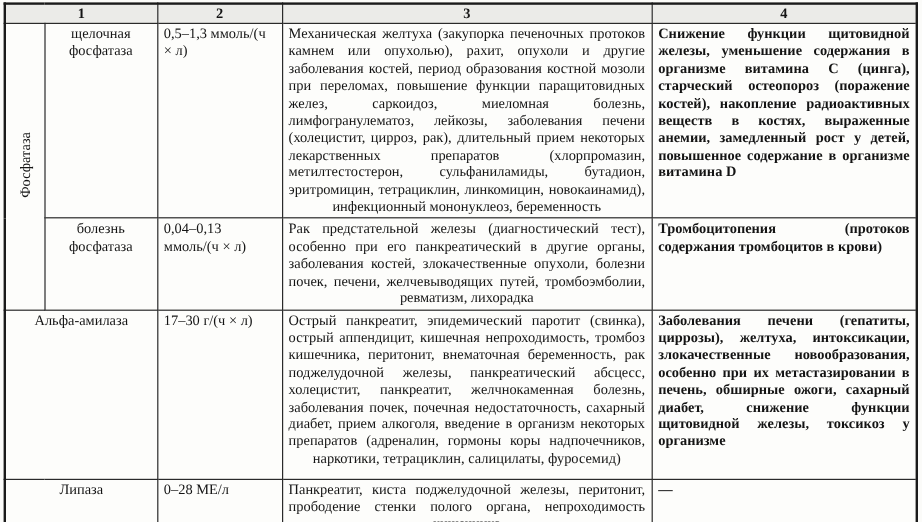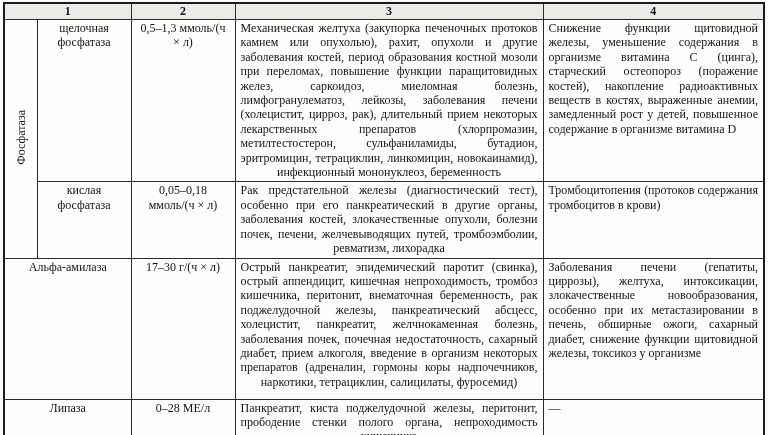--- a/index.html
+++ b/index.html
@@ -50,28 +50,29 @@
     padding: 0;
   }
   .vtext {
     writing-mode: vertical-rl;
     transform: rotate(180deg);
     display: inline-block;
     white-space: nowrap;
     font-size: 12px;
   }
   .name-cell { text-align: center; }
-  .range-cell { text-align: center; }
+  .range-cell { text-align: left; }
   .inc-cell {
     text-align: justify;
     text-align-last: center;
     margin-top: 25px;
   }
   .dec-cell {
     text-align: justify;
+    font-weight: bold;
   }
   tr.r-alk  { height: 158px; }
   tr.r-acid { height: 72px; }
   tr.r-amy  { height: 141px; }
   tr.r-lip  { height: 44px; }
 </style>
 </head>
 <body>
 
 <div class="page">
@@ -95,22 +96,22 @@
       <tr class="r-alk">
         <td rowspan="2" class="vcell">
           <span class="vtext">Фосфатаза</span>
         </td>
         <td class="name-cell">щелочная фосфатаза</td>
         <td class="range-cell">0,5–1,3 ммоль/(ч × л)</td>
         <td class="inc-cell">Механическая желтуха (закупорка печеночных протоков камнем или опухолью), рахит, опухоли и другие заболевания костей, период образования костной мозоли при переломах, повышение функции паращитовидных желез, саркоидоз, миеломная болезнь, лимфогранулематоз, лейкозы, заболевания печени (холецистит, цирроз, рак), длительный прием некоторых лекарственных препаратов (хлорпромазин, метилтестостерон, сульфаниламиды, бутадион, эритромицин, тетрациклин, линкомицин, новокаинамид), инфекционный мононуклеоз, беременность</td>
         <td class="dec-cell">Снижение функции щитовидной железы, уменьшение содержания в организме витамина С (цинга), старческий остеопороз (поражение костей), накопление радиоактивных веществ в костях, выраженные анемии, замедленный рост у детей, повышенное содержание в организме витамина D</td>
       </tr>
       <tr class="r-acid">
-        <td class="name-cell">кислая фосфатаза</td>
-        <td class="range-cell">0,05–0,18 ммоль/(ч × л)</td>
+        <td class="name-cell">болезнь фосфатаза</td>
+        <td class="range-cell">0,04–0,13 ммоль/(ч × л)</td>
         <td class="inc-cell">Рак предстательной железы (диагностический тест), особенно при его панкреатический в другие органы, заболевания костей, злокачественные опухоли, болезни почек, печени, желчевыводящих путей, тромбоэмболии, ревматизм, лихорадка</td>
         <td class="dec-cell">Тромбоцитопения (протоков содержания тромбоцитов в крови)</td>
       </tr>
       <tr class="r-amy">
         <td colspan="2" class="name-cell">Альфа-амилаза</td>
         <td class="range-cell">17–30 г/(ч × л)</td>
         <td class="inc-cell">Острый панкреатит, эпидемический паротит (свинка), острый аппендицит, кишечная непроходимость, тромбоз кишечника, перитонит, внематочная беременность, рак поджелудочной железы, панкреатический абсцесс, холецистит, панкреатит, желчнокаменная болезнь, заболевания почек, почечная недостаточность, сахарный диабет, прием алкоголя, введение в организм некоторых препаратов (адреналин, гормоны коры надпочечников, наркотики, тетрациклин, салицилаты, фуросемид)</td>
         <td class="dec-cell">Заболевания печени (гепатиты, циррозы), желтуха, интоксикации, злокачественные новообразования, особенно при их метастазировании в печень, обширные ожоги, сахарный диабет, снижение функции щитовидной железы, токсикоз у организме</td>
       </tr>
       <tr class="r-lip">

